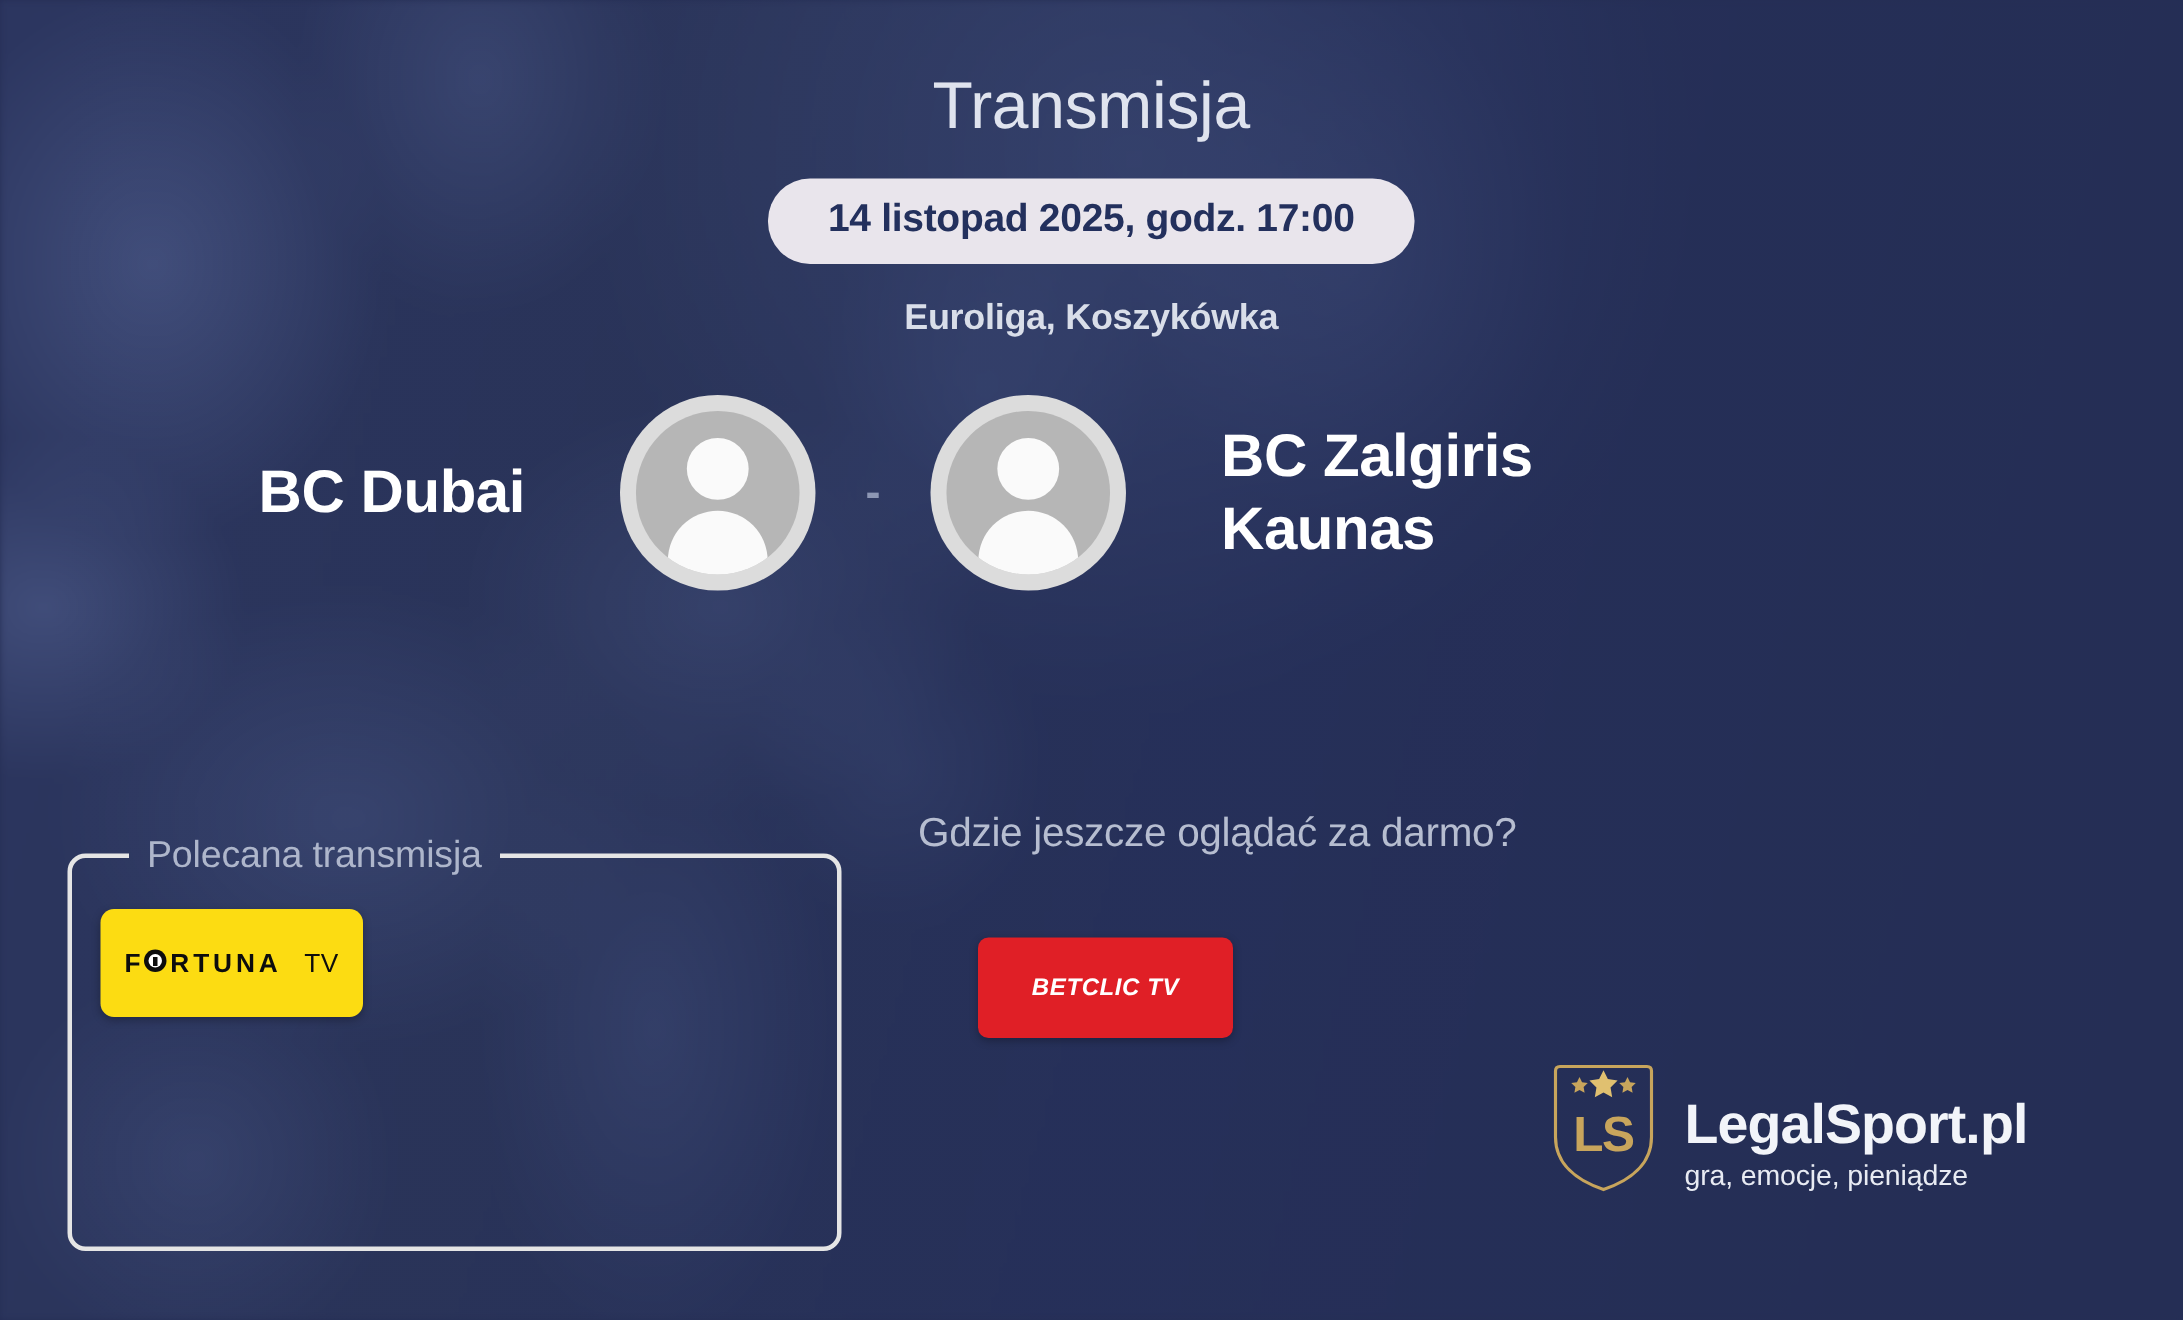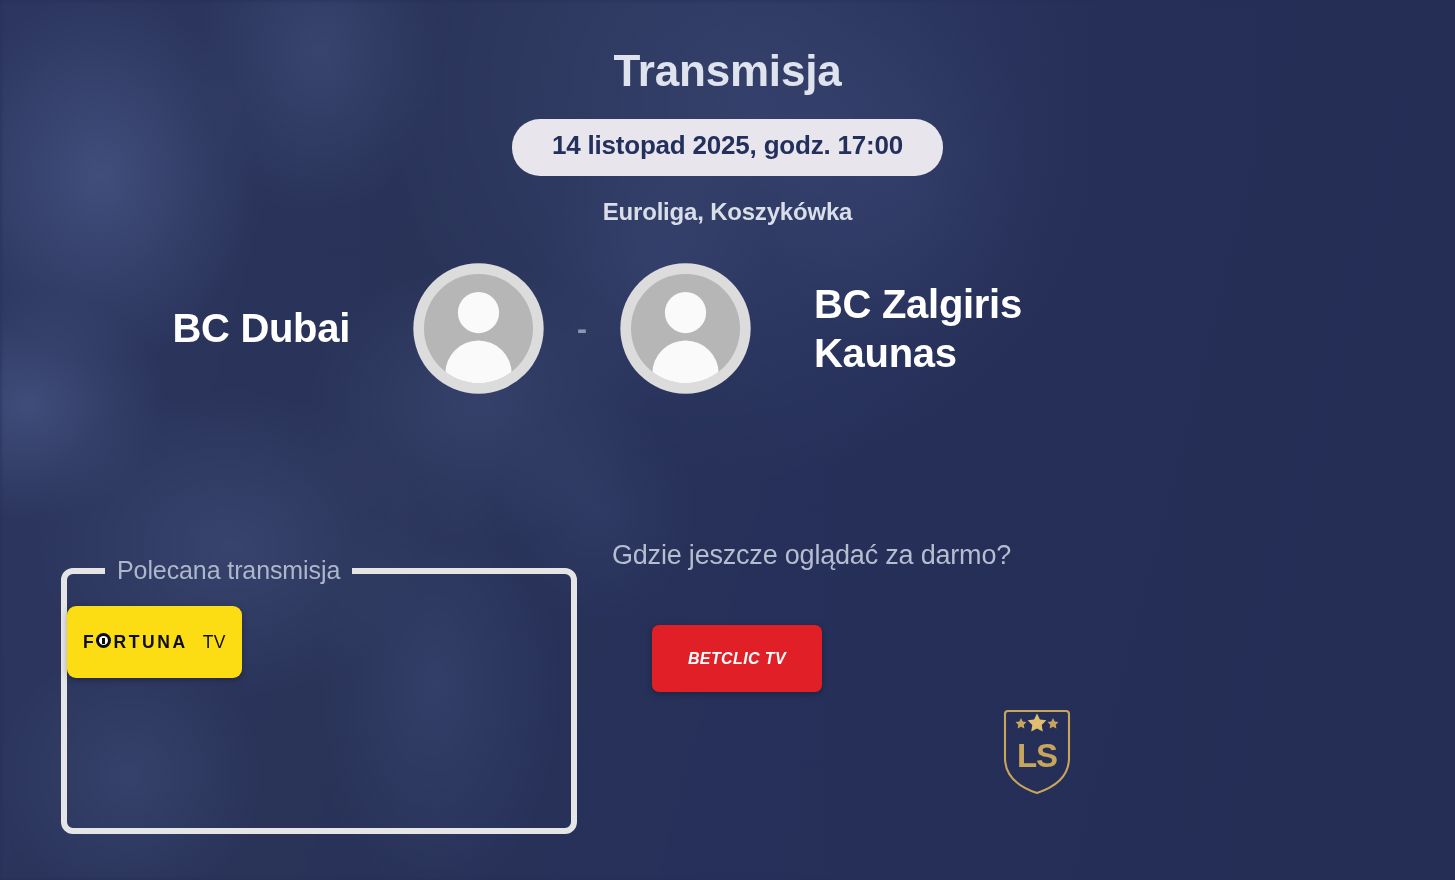--- a/index.html
+++ b/index.html
@@ -32,21 +32,21 @@
   #bg-vignette {
     position:absolute; inset:0;
     background: linear-gradient(90deg, rgba(37,46,85,0) 0%, rgba(37,46,85,0.15) 55%, rgba(37,46,85,0.55) 82%, rgba(37,46,85,0.8) 100%);
   }
 
   #root { position:absolute; inset:0; }
 
   
   .header { width:100%; text-align:center; padding-top:48px; }
   .title {
-    font-size:44px; font-weight:bold; color:#dfe3ee;
+    font-size:44px; font-weight:normal; color:#dfe3ee;
     letter-spacing:-0.2px; line-height:1.05;
   }
   .date-pill {
     display:inline-block;
     margin-top:25px;
     background:#e9e5ec;
     color:#23305d;
     font-size:26px; font-weight:bold;
     padding:11px 40px 15px;
     border-radius:28px;
@@ -80,24 +80,23 @@
     color:#8d97b4; font-size:30px; font-weight:bold;
     line-height:1;
   }
 
   
   .bottom { position:absolute; left:0; top:528px; width:100%; height:352px; }
 
   fieldset.rec-box {
     position:absolute; left:45px; top:28px;
     width:516px; height:278px;
-    border:6px solid #e5e5e5;
+    border:3px solid #e5e5e5;
     border-radius:12px;
     padding:0;
-    margin-left:16px;
   }
   fieldset.rec-box > legend {
     margin-left:38px;
     padding:0 12px;
     font-size:25px;
     color:#aeb6cb;
     letter-spacing:-0.1px;
   }
   .fortuna-wrap { position:absolute; left:67px; top:78px; }
   .fortuna-badge {
@@ -140,21 +139,21 @@
     display:flex; align-items:center; justify-content:center;
     box-shadow:0 2px 6px rgba(0,0,0,0.28);
   }
   .betclic-txt {
     color:#ffffff; font-size:16px; font-weight:bold;
     font-style:italic; letter-spacing:0.4px;
   }
 
   
   .ls-logo {
-    position:absolute; left:1001px; top:176px;
+    position:absolute; left:1033px; top:176px;
     display:flex; align-items:flex-end; gap:18px;
   }
   .ls-shield { width:72px; height:92px; flex:0 0 72px; }
   .ls-text { display:flex; flex-direction:column; }
   .ls-name {
     font-size:37px; font-weight:bold; color:#f2f4f9;
     letter-spacing:-0.6px; line-height:1.05;
   }
   .ls-tag {
     font-size:19px; color:#e8ebf3; margin-top:5px;
@@ -242,16 +241,20 @@
       <div class="ls-shield">
         <svg viewBox="0 0 72 92" width="72" height="92" aria-hidden="true">
           <path d="M4 10 C4 8 5 7 7 7 L65 7 C67 7 68 8 68 10 L68 54 C68 72 54 83 36 89 C18 83 4 72 4 54 Z" fill="none" stroke="#c8a55c" stroke-width="2.1"></path>
 
           <path d="M36 8 l2.9 5.9 6.5 .95 -4.7 4.6 1.1 6.5 -5.8 -3.05 -5.8 3.05 1.1 -6.5 -4.7 -4.6 6.5 -.95 Z" fill="#e0c070" transform="translate(0,1.5) scale(1)"></path>
           <path d="M20 14 l1.7 3.45 3.8 .55 -2.75 2.7 .65 3.8 -3.4 -1.8 -3.4 1.8 .65 -3.8 -2.75 -2.7 3.8 -.55 Z" fill="#c8a55c"></path>
           <path d="M52 14 l1.7 3.45 3.8 .55 -2.75 2.7 .65 3.8 -3.4 -1.8 -3.4 1.8 .65 -3.8 -2.75 -2.7 3.8 -.55 Z" fill="#c8a55c"></path>
           <text x="36" y="63" text-anchor="middle" font-family="Liberation Sans, sans-serif" font-size="33" font-weight="bold" fill="#c8a55c" letter-spacing="-1">LS</text>
         </svg>
       </div>
+      <div class="ls-text">
+        <div class="ls-name">LegalSport.pl</div>
+        <div class="ls-tag">gra, emocje, pieniądze</div>
+      </div>
     </div>
 
   </div>
 </div>
 
 </body></html>

